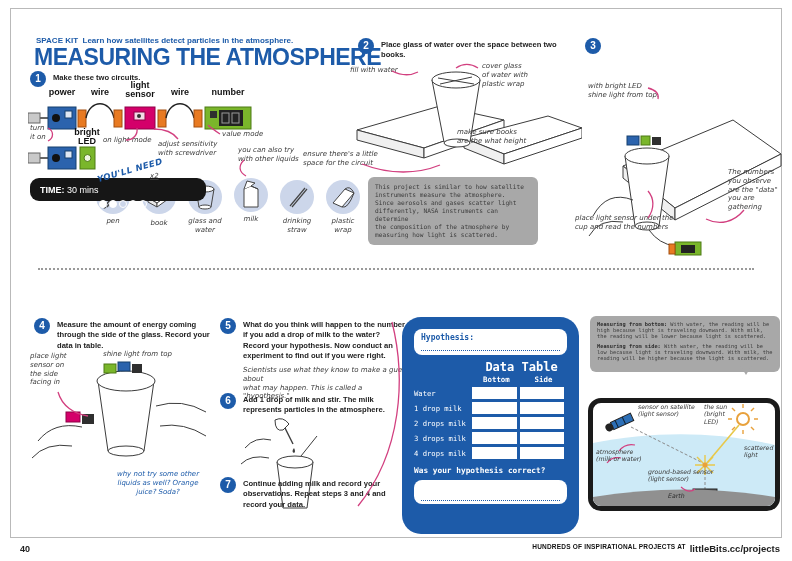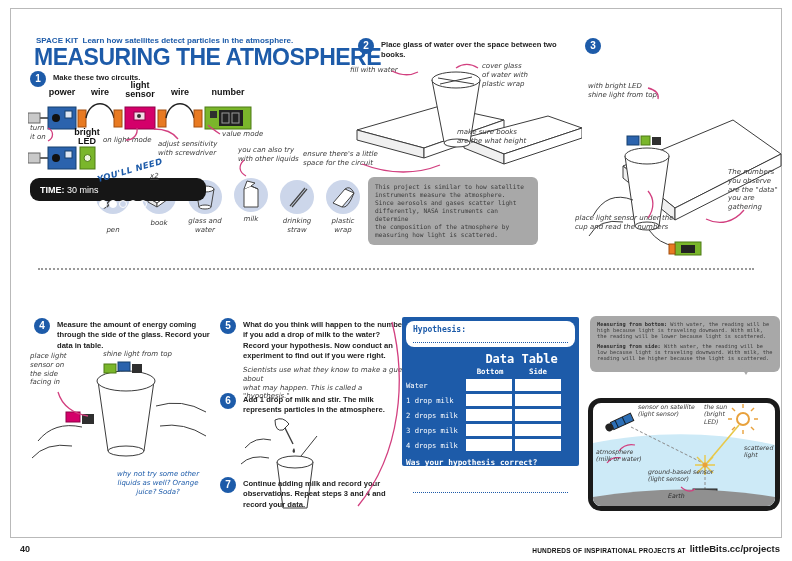--- a/index.html
+++ b/index.html
@@ -22,36 +22,36 @@
   .youneed{position:absolute;left:96px;top:165px;color:#1d5ba9;font:bold italic 8.5px "DejaVu Sans",sans-serif;transform:rotate(-16deg);letter-spacing:.5px;z-index:5;}
   .itemcircle{position:absolute;width:34px;height:34px;border-radius:50%;background:#ccd6ea;z-index:3;display:flex;align-items:center;justify-content:center;}
   .itemlabel{position:absolute;width:46px;text-align:center;z-index:4;}
   .graynote{position:absolute;background:#a8a8a8;border-radius:6px;color:#3d3d3d;font-family:"DejaVu Sans Mono",monospace;box-sizing:border-box;z-index:4;}
   .nasa{left:368px;top:177px;width:170px;padding:6px 7px;font-size:6.2px;line-height:1.3;white-space:pre-line;}
   .measuring{left:590px;top:316px;width:190px;padding:6px 7px;font-size:5.3px;line-height:1.12;}
   .measuring p{margin:0 0 4px 0;}
   .measuring b{color:#2e2e2e;}
   .measuring:after{content:"";position:absolute;right:28px;bottom:-9px;border:6px solid transparent;border-top:10px solid #a8a8a8;}
   .sep{position:absolute;left:38px;top:268px;width:716px;border-top:2px dotted #9a9a9a;z-index:2;}
-  .hyp{position:absolute;left:402px;top:317px;width:177px;height:149px;background:#1d5ba9;border-radius:2px;box-sizing:border-box;padding:4px;font-family:"DejaVu Sans Mono",monospace;z-index:4;}
+  .hyp{position:absolute;left:402px;top:317px;width:177px;height:217px;background:#1d5ba9;border-radius:19px;box-sizing:border-box;padding:12px;font-family:"DejaVu Sans Mono",monospace;z-index:4;}
   .hypbox{background:#fff;border-radius:8px;padding:4px 7px;box-sizing:border-box;}
   .hyplabel{color:#1d5ba9;font-weight:bold;font-size:8px;}
   .dotline{border-bottom:1.5px dotted #1d5ba9;height:8px;}
   .dt-title{color:#fff;font-weight:bold;font-size:12px;text-align:center;padding-left:62px;margin-top:5px;}
   .dt-cols{display:flex;color:#fff;font-weight:bold;font-size:7.4px;margin:1px 0 3px 0;}
   .dt-cols .sp{width:60px;}
   .dt-cols .c{width:48px;text-align:center;}
   .dt-row{display:flex;align-items:center;margin-bottom:3px;}
   .dt-row .lab{width:60px;color:#fff;font-size:7.2px;}
   .dt-row .cell{width:46px;height:12px;background:#fff;margin-right:3px;}
   .hyp-q{color:#fff;font-weight:bold;font-size:7.8px;margin:7px 0 5px 0;}
   .diagram{position:absolute;left:588px;top:398px;width:192px;height:113px;border:5px solid #1a1a1a;border-radius:13px;background:#fff;box-sizing:border-box;overflow:hidden;z-index:4;}
   .dlabel{font-family:"DejaVu Sans",sans-serif;font-style:italic;font-size:6.2px;line-height:1.2;color:#3a3a3a;white-space:pre-line;position:absolute;z-index:6;}
   .footer40{position:absolute;left:20px;top:544px;font-size:9px;font-weight:bold;color:#222;}
-  .footerright{position:absolute;right:12px;top:543px;display:flex;align-items:flex-end;gap:4px;}
+  .footerright{position:absolute;right:12px;top:543px;display:flex;align-items:flex-start;gap:4px;}
   .footerright .a{font-size:6.5px;font-weight:bold;color:#111;letter-spacing:.2px;}
   .footerright .b{font-size:9.5px;color:#222;font-weight:bold;}
   svg{display:block;}
   .illu{position:absolute;z-index:1;}
   .overlay{position:absolute;left:0;top:0;z-index:5;pointer-events:none;}
 </style>
 </head>
 <body>
 
 <div class="page">
@@ -157,21 +157,21 @@
         <line x1="8" y1="23" x2="23" y2="5" stroke="#444" stroke-width="1.2"></line>
       </svg>
   </div>
   <div class="itemcircle" style="left:326px;top:180px;">
     <svg width="28" height="28">
         <polygon points="4,20 16,6 25,10 13,24" fill="#fff" stroke="#444"></polygon>
         <path d="M16,6 q5,-4 9,4" fill="none" stroke="#444"></path>
         <path d="M13,24 q6,2 12,-14" fill="none" stroke="#444"></path>
       </svg>
   </div>
-  <div class="itemlabel hand center" style="left:90px;top:217px;margin-top:9px;">pen</div>
+  <div class="itemlabel hand center" style="left:90px;top:217px;">pen</div>
   <div class="itemlabel hand center" style="left:136px;top:219px;">book</div>
   <div class="itemlabel hand center" style="left:182px;top:217px;">glass and
 water</div>
   <div class="itemlabel hand center" style="left:228px;top:215px;">milk</div>
   <div class="itemlabel hand center" style="left:274px;top:217px;">drinking
 straw</div>
   <div class="itemlabel hand center" style="left:320px;top:217px;">plastic
 wrap</div>
 
   <div class="step" style="left:358px;top:38px;">

